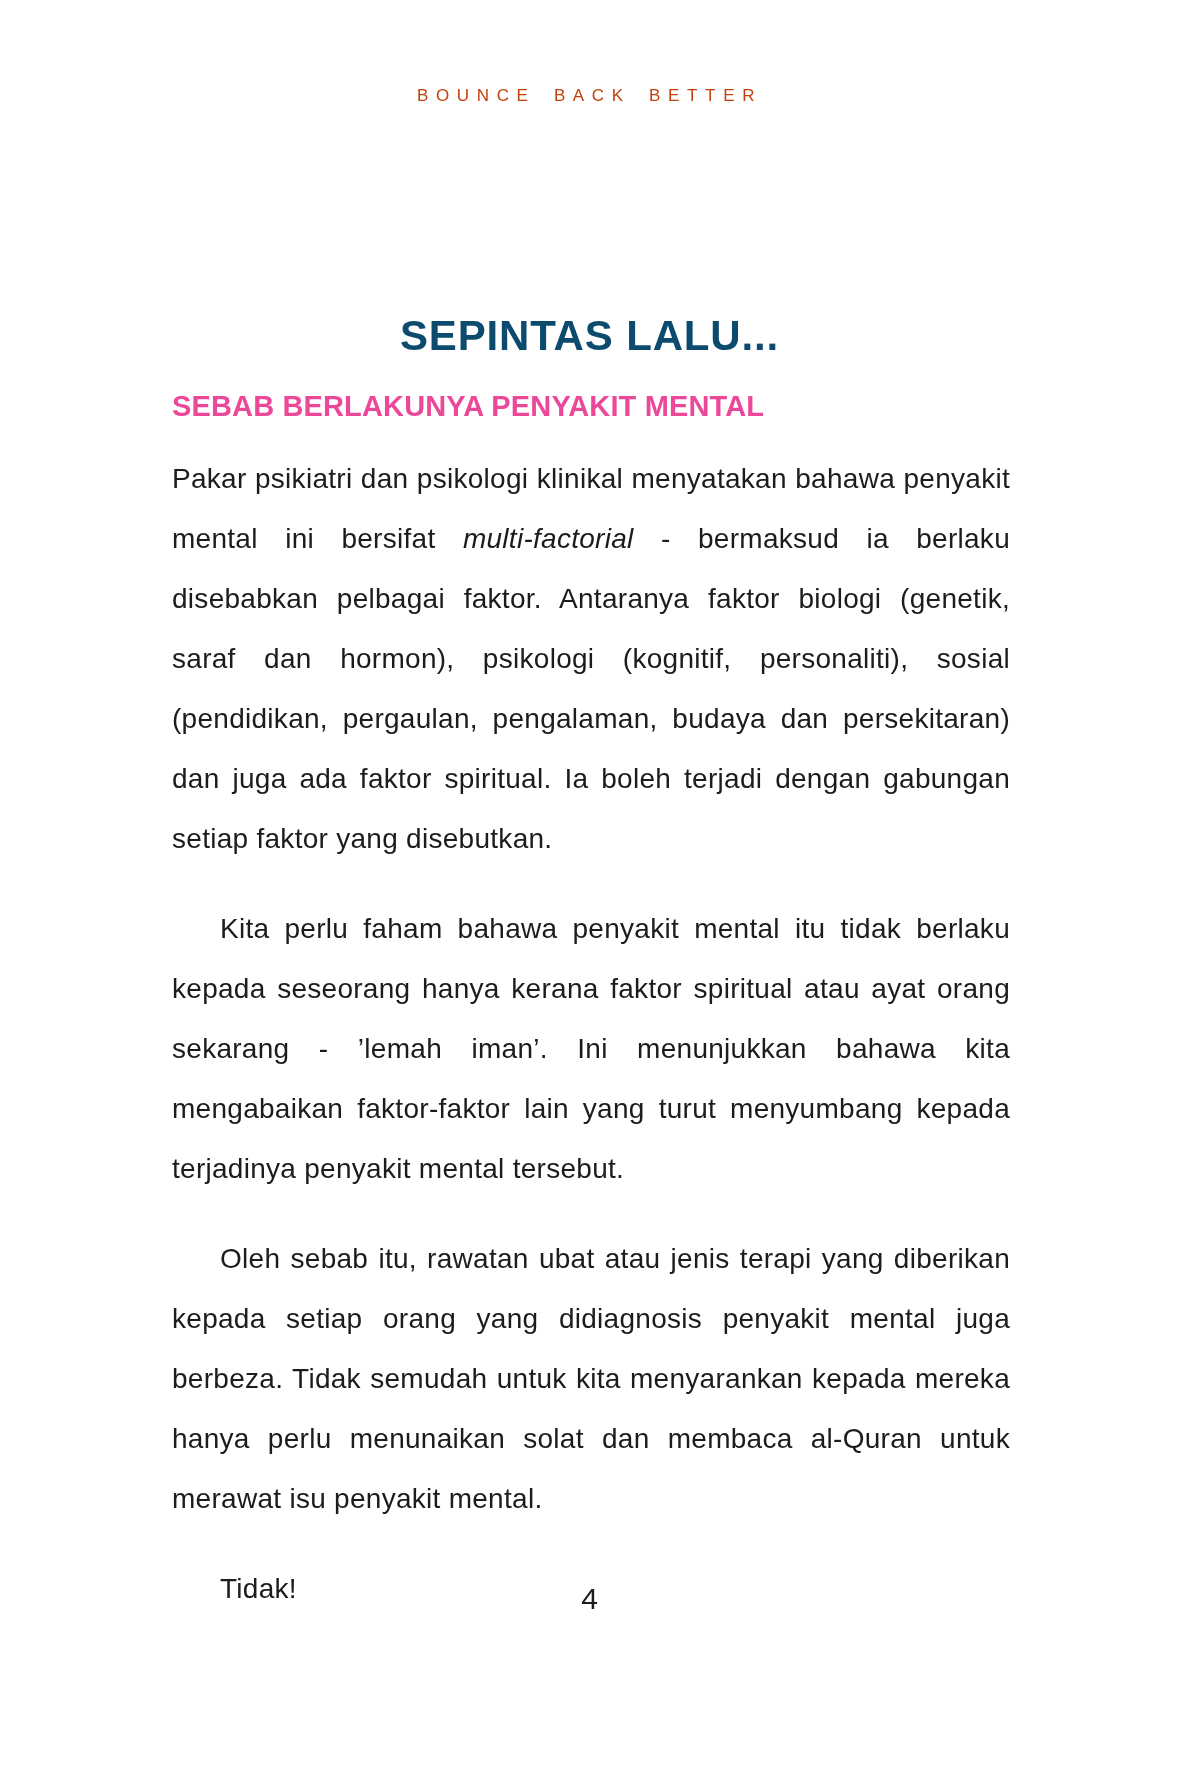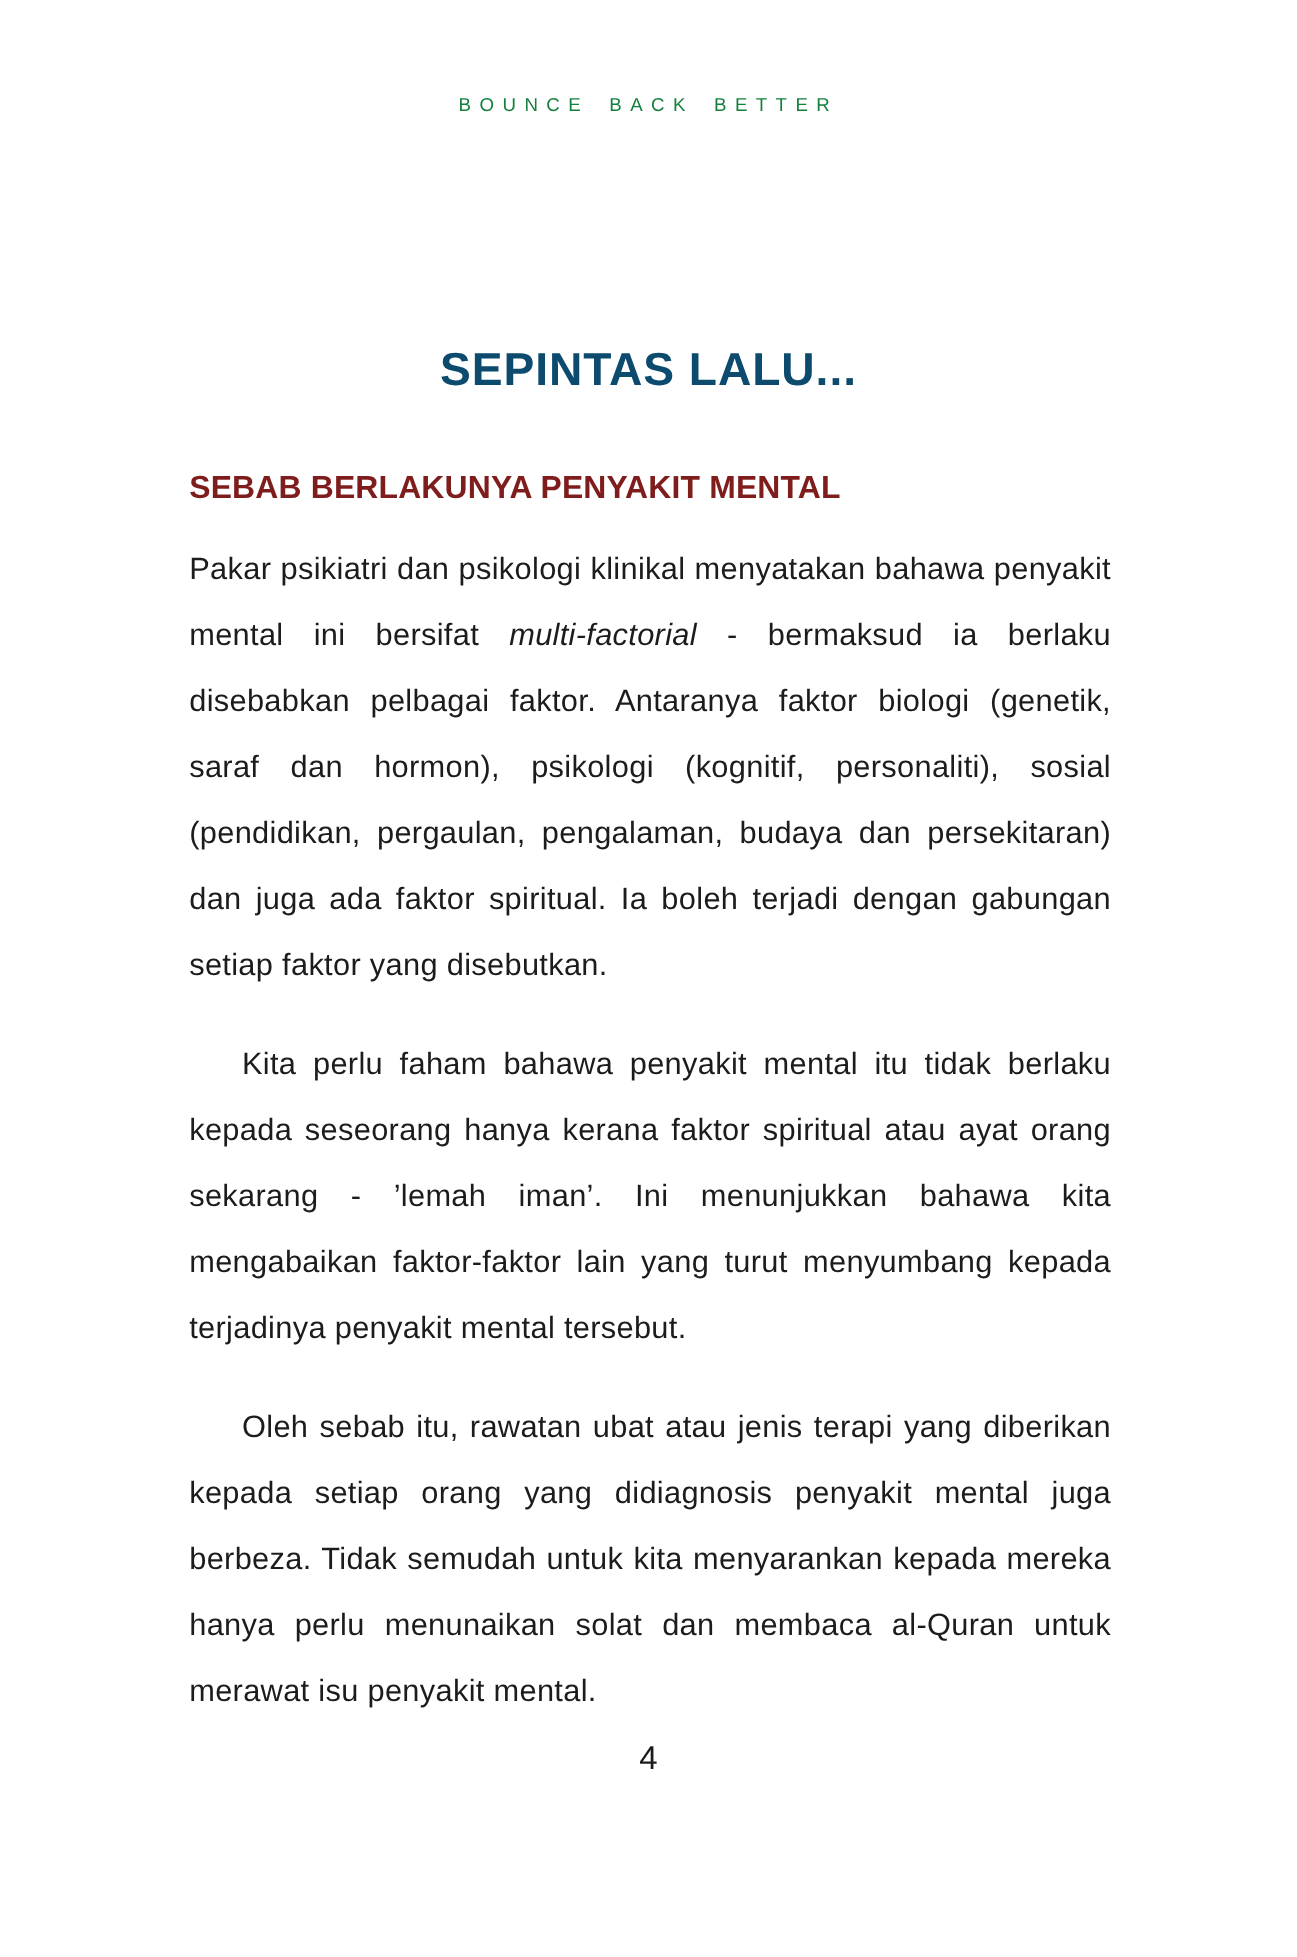--- a/index.html
+++ b/index.html
@@ -21,21 +21,21 @@
   .running-header {
     position: absolute;
     top: 86px;
     left: 0;
     width: 100%;
     text-align: center;
     font-size: 17px;
     font-weight: 300;
     letter-spacing: 0.45em;
     word-spacing: 0.35em;
-    color: #15803d;
+    color: #c2410c;
   }
 
   .chapter-title {
     position: absolute;
     top: 312px;
     left: 0;
     width: 100%;
     text-align: center;
     font-size: 42px;
     font-weight: 600;
@@ -87,29 +87,30 @@
 <body>
 
 <div class="page">
 
   <div class="running-header">BOUNCE BACK BETTER</div>
 
   <div class="chapter-title" style="color: #0c4a6e;">SEPINTAS LALU...</div>
 
   <div class="content">
 
-    <div class="section-heading" style="color: #7f1d1d; margin-top: 38px;">SEBAB BERLAKUNYA PENYAKIT MENTAL</div>
+    <div class="section-heading" style="color: #ec4899;">SEBAB BERLAKUNYA PENYAKIT MENTAL</div>
 
     <div class="body-copy">
 
       <p><span>Pakar psikiatri dan psikologi klinikal menyatakan bahawa penyakit mental ini bersifat </span><span class="italic">multi-factorial</span><span> - bermaksud ia berlaku disebabkan pelbagai faktor. Antaranya faktor biologi (genetik, saraf dan hormon), psikologi (kognitif, personaliti), sosial (pendidikan, pergaulan, pengalaman, budaya dan persekitaran) dan juga ada faktor spiritual. Ia boleh terjadi dengan gabungan setiap faktor yang disebutkan.</span></p>
 
       <p class="indented">Kita perlu faham bahawa penyakit mental itu tidak berlaku kepada seseorang hanya kerana faktor spiritual atau ayat orang sekarang - ’lemah iman’. Ini menunjukkan bahawa kita mengabaikan faktor-faktor lain yang turut menyumbang kepada terjadinya penyakit mental tersebut.</p>
 
       <p class="indented">Oleh sebab itu, rawatan ubat atau jenis terapi yang diberikan kepada setiap orang yang didiagnosis penyakit mental juga berbeza. Tidak semudah untuk kita menyarankan kepada mereka hanya perlu menunaikan solat dan membaca al-Quran untuk merawat isu penyakit mental.</p>
 
+      <p class="indented">Tidak!</p>
 
     </div>
   </div>
 
   <div class="page-number">4</div>
 
 </div>
 
 </body></html>

